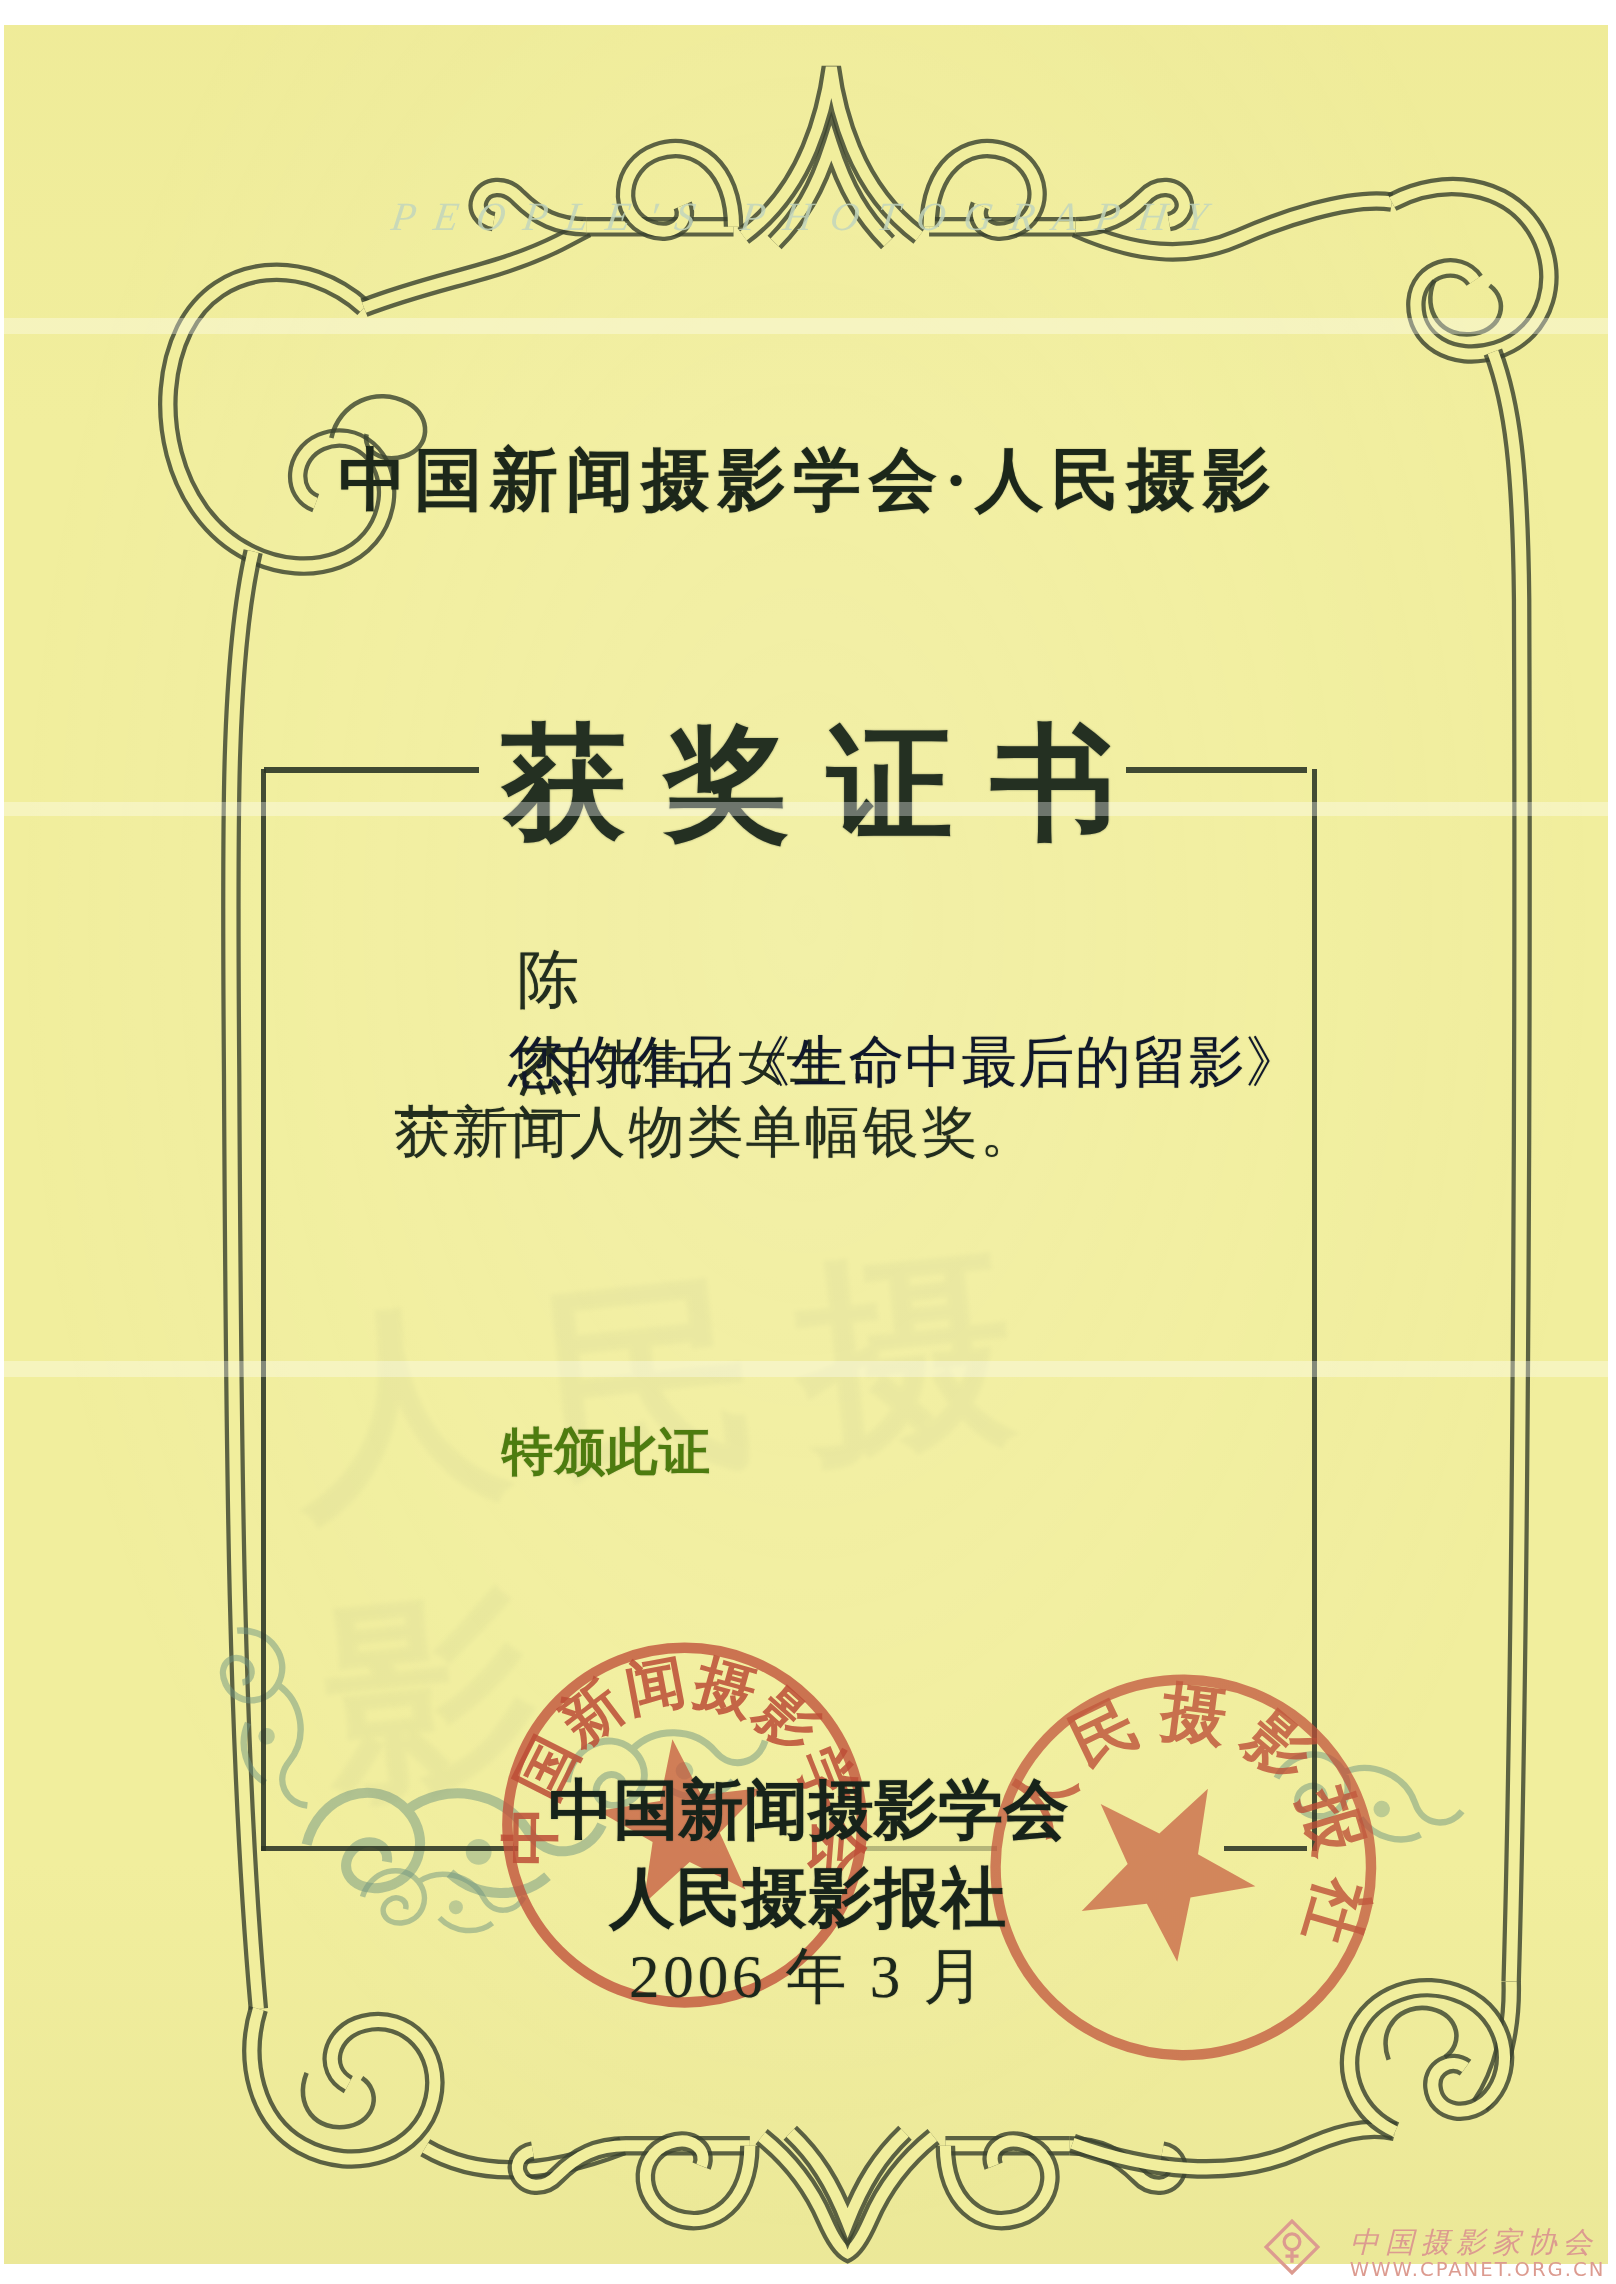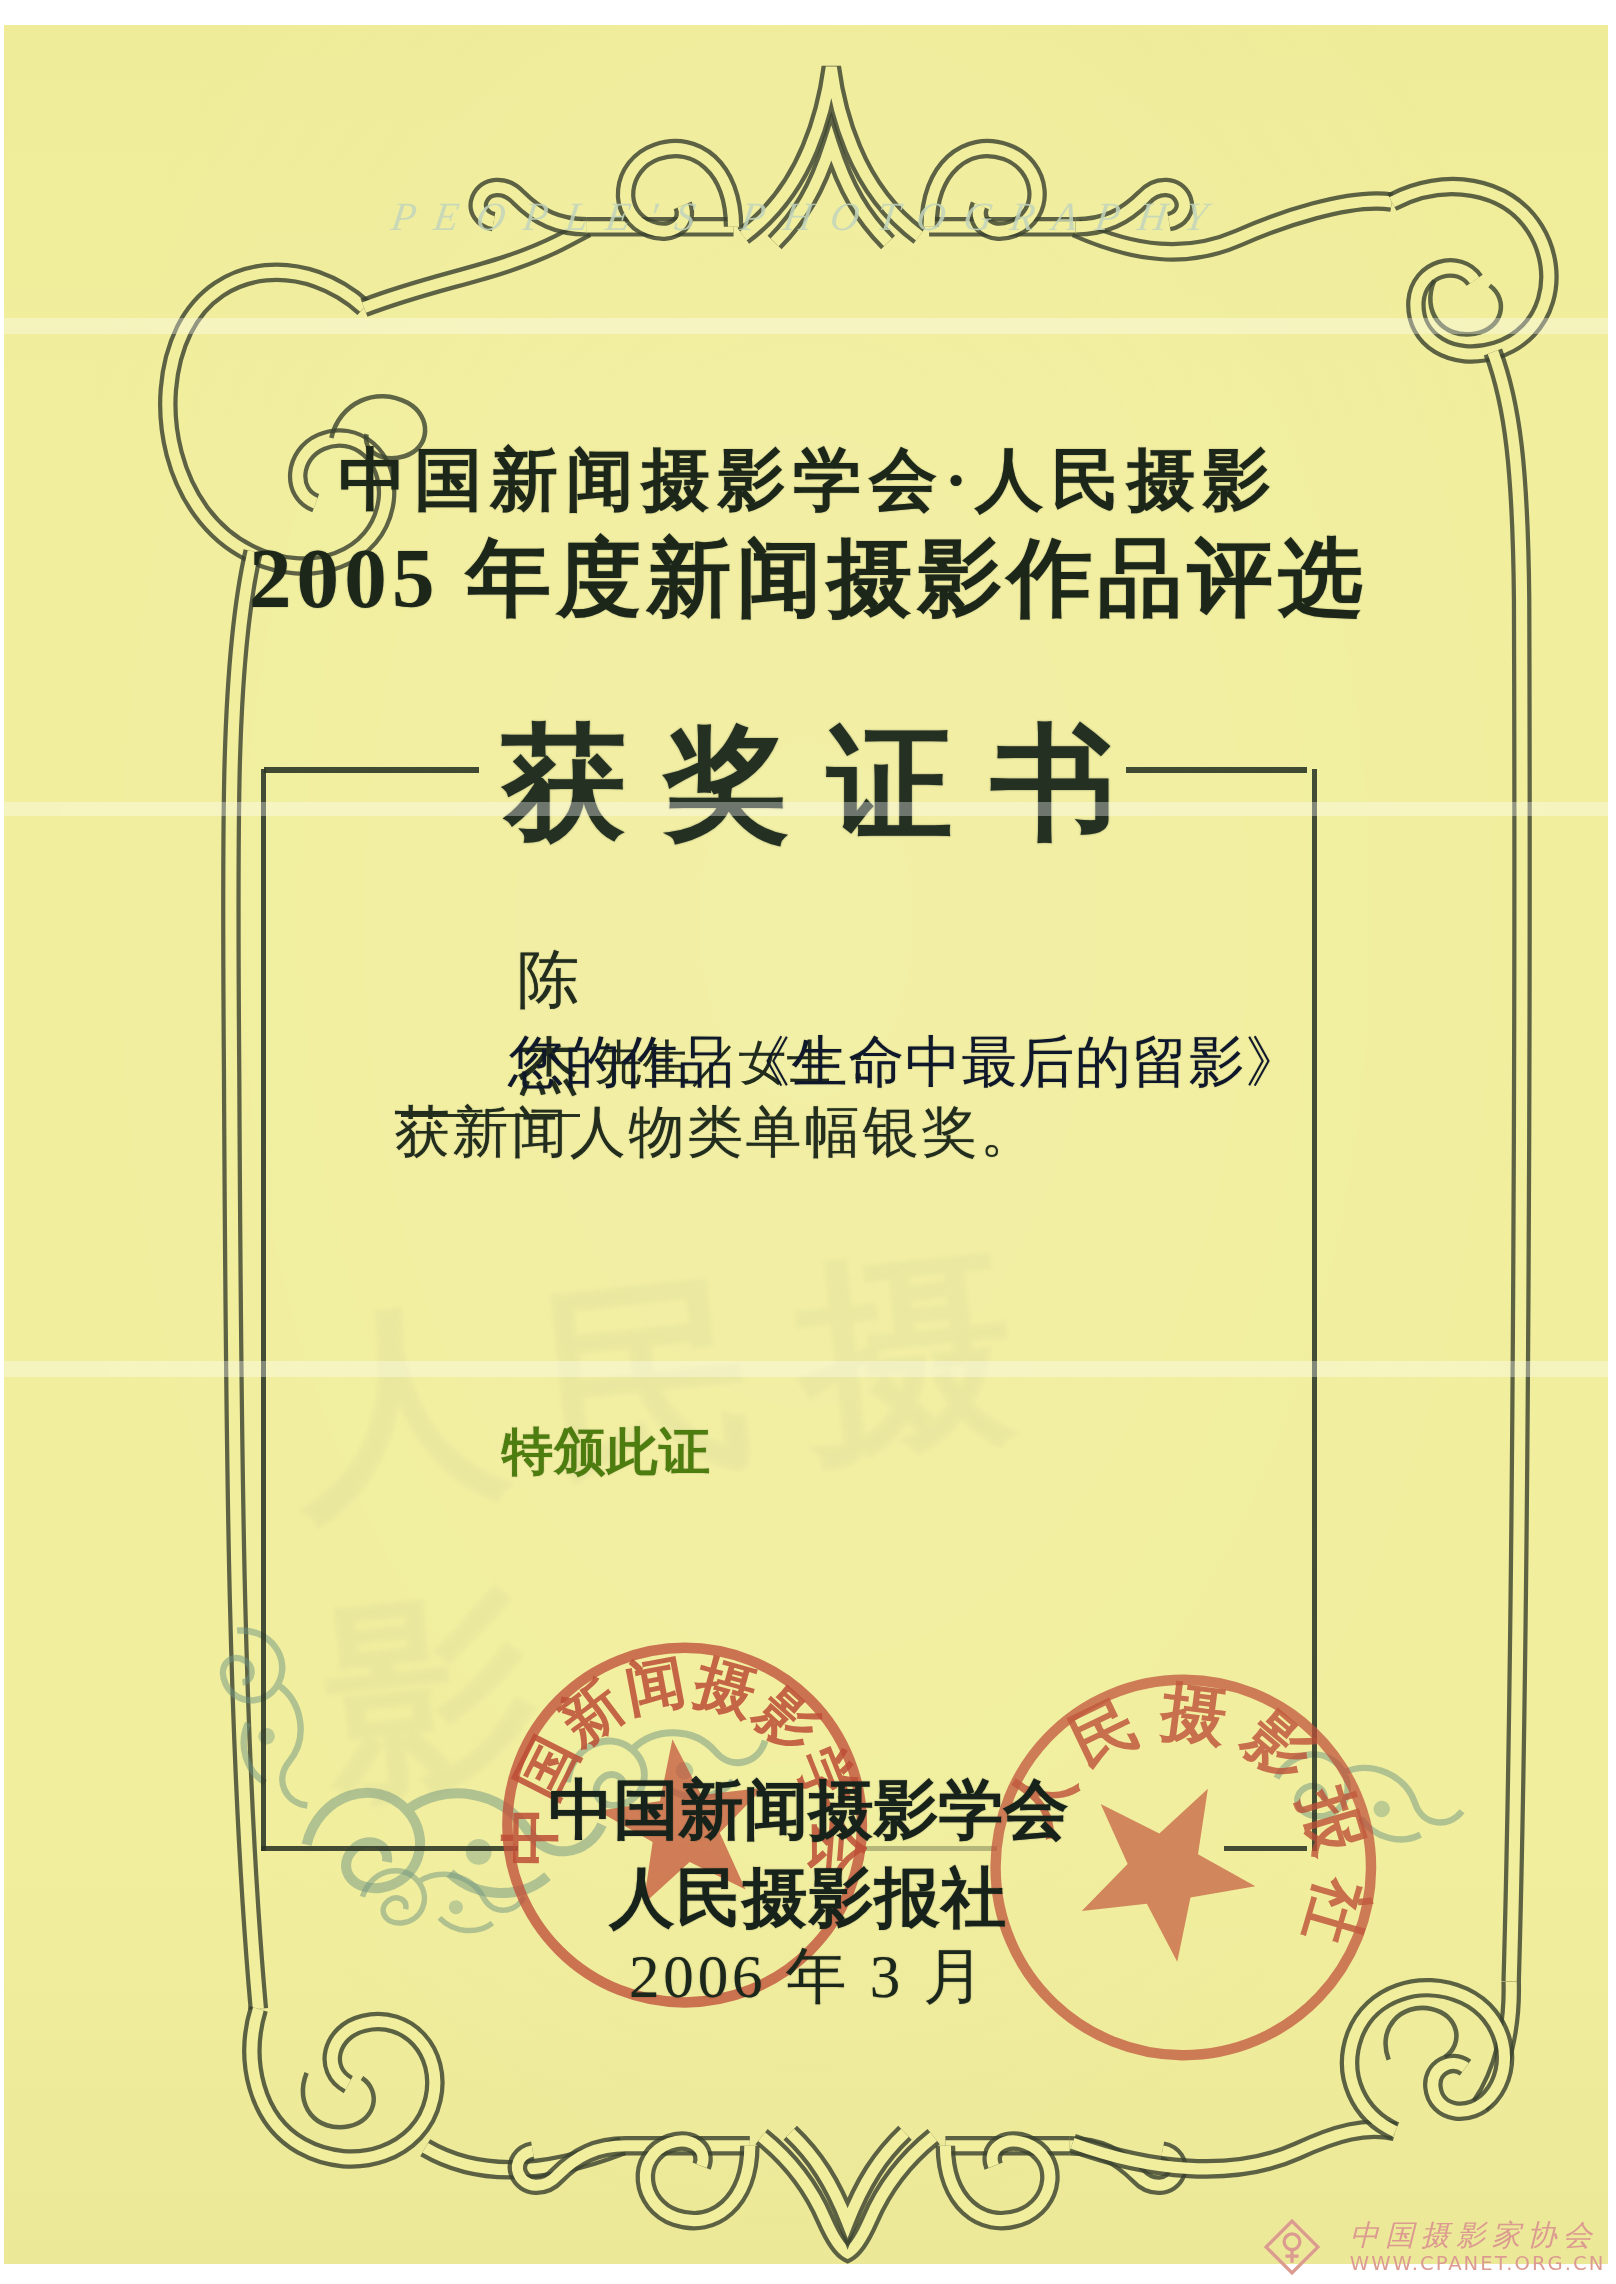--- a/index.html
+++ b/index.html
@@ -41,21 +41,21 @@
   .gsal{font-size:48px;margin-left:14.3px;vertical-align:7.8px;text-align:right;}
   .body1{position:absolute;left:508px;top:1025px;font-size:56px;letter-spacing:0.7px;color:#0f172a;text-shadow:0 0 1.3px rgba(30,42,26,.4);}
   .body2{position:absolute;left:394px;top:1095px;font-size:56px;letter-spacing:2.6px;color:#222d1e;text-shadow:0 0 1.3px rgba(30,42,26,.4);}
   .closing{position:absolute;left:502px;top:1418px;font-size:51px;letter-spacing:1.3px;color:#4d7c0f;text-shadow:0 0 1.3px rgba(30,42,26,.4);font-weight:bold;}
   .org1{top:1766px;font-size:65px;font-weight:bold;letter-spacing:0;color:#17231a;text-shadow:0 0 1.3px rgba(23,35,26,.6);}
   .org2{top:1854px;font-size:65px;font-weight:bold;letter-spacing:1.3px;color:#17231a;text-shadow:0 0 1.3px rgba(23,35,26,.6);}
   .dateLine{top:1936px;font-size:61px;letter-spacing:3.9px;color:#1c271c;text-shadow:0 0 1.3px rgba(23,35,26,.5);}
   .ghost{position:absolute;left:306px;top:1225px;width:978px;font-size:215px;letter-spacing:39px;
          color:#7d8d74;opacity:.06;transform:rotate(-6deg);filter:blur(2px);font-weight:bold;}
   .band{position:absolute;left:0;width:1617px;background:rgba(255,255,255,.34);pointer-events:none;}
-  .footer{position:absolute;right:11.7px;bottom:2.6px;display:flex;align-items:center;gap:24px;color:#dc9b90;}
+  .footer{position:absolute;right:11.7px;bottom:2.6px;display:flex;align-items:flex-end;gap:24px;color:#dc9b90;}
   .footCol{display:flex;flex-direction:column;line-height:1.15;}
   .footCn{font-size:29px;letter-spacing:6.5px;font-style:italic;}
   .footUrl{font-size:19.6px;letter-spacing:2px;font-family:"DejaVu Sans", sans-serif;}
 </style>
 </head>
 <body>
 
 <div class="page">
 
   <div class="paper"></div>
@@ -179,21 +179,20 @@
       <use href="#fl" transform="translate(1975 2660) scale(1.4) rotate(14)"></use>
       <use href="#fl" transform="translate(560 2850) scale(1.2) rotate(4)"></use>
     </g>
   </svg>
 
   <div class="cline wmTop">PEOPLE'S PHOTOGRAPHY</div>
 
   <div class="ghost">人民摄影</div>
 
   <div class="cline hdr1">中国新闻摄影学会·人民摄影</div>
-  <div class="cline hdr2">2005 年度新闻摄影作品评选</div>
 
   <div class="cline bigTitle">获奖证书</div>
   <div class="titleLine" style="left:264px;width:215px;"></div>
   <div class="titleLine" style="left:1126px;width:181px;"></div>
 
   <div class="innerBox"></div>
   <div class="boxSeg" style="left:261px;width:257px;"></div>
   <div class="boxSeg" style="left:860px;width:137px;opacity:.3;"></div>
   <div class="boxSeg" style="left:1224px;width:83px;"></div>
 

